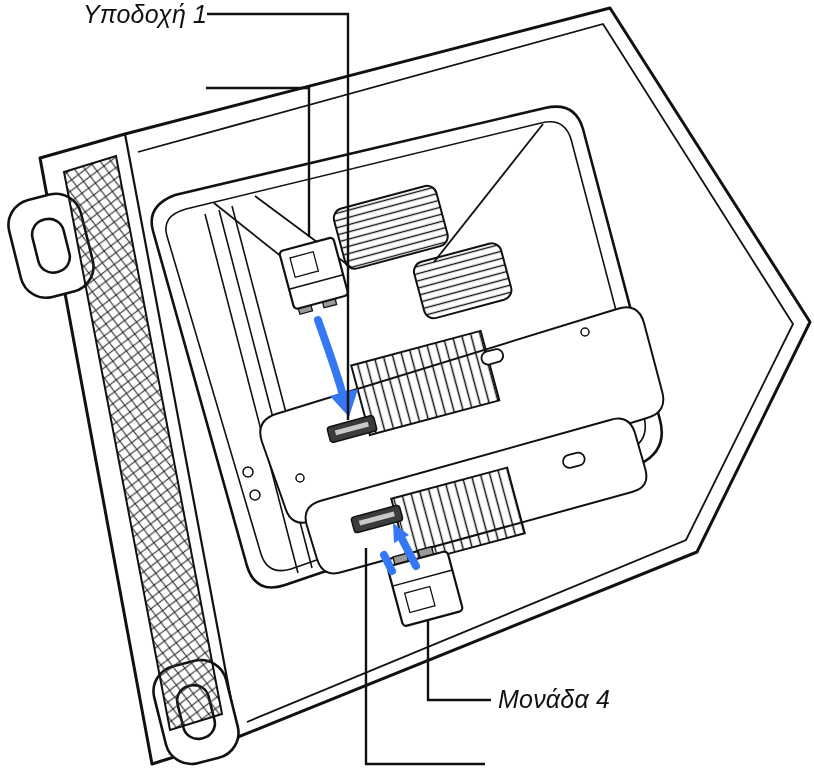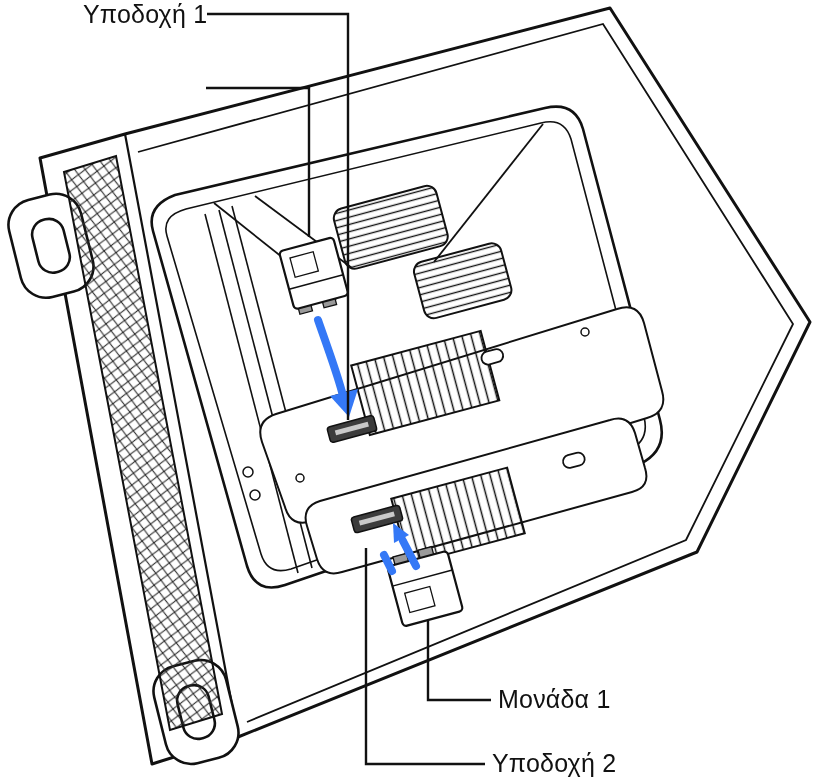--- a/index.html
+++ b/index.html
@@ -2,20 +2,21 @@
 <html><head>
 <meta charset="utf-8">
 <style>
   html,body{margin:0;padding:0;background:#ffffff;}
   .stage{
     position:relative;
     width:814px;height:782px;
     background:#ffffff;
     overflow:hidden;
     font-family:"Liberation Sans", sans-serif;
+    font-style:italic;
   }
   .stage svg{position:absolute;left:0;top:0;}
   .callout-label{
     position:absolute;
     font-size:25px;
     line-height:26px;
     color:#111111;
     white-space:nowrap;
     letter-spacing:.2px;
   }
@@ -145,17 +146,16 @@
       <path d="M207 14 L348 14 L348 420"></path>
       <path d="M206 88 L309 88 L309 237"></path>
       <path d="M428 620 L428 700 L491 700"></path>
       <path d="M366 548 L366 764 L485 764"></path>
     </g>
   </svg>
 
   <div class="callout-label" style="left:83px;top:1px">Υποδοχή 1</div>
 
 
-  <div class="callout-label" style="left:498px;top:686px">Μονάδα 1</div>
+  <div class="callout-label" style="left:498px;top:686px">Μονάδα 4</div>
 
-  <div class="callout-label" style="left:492px;top:750px">Υποδοχή 2</div>
 
 </div>
 
 </body></html>

